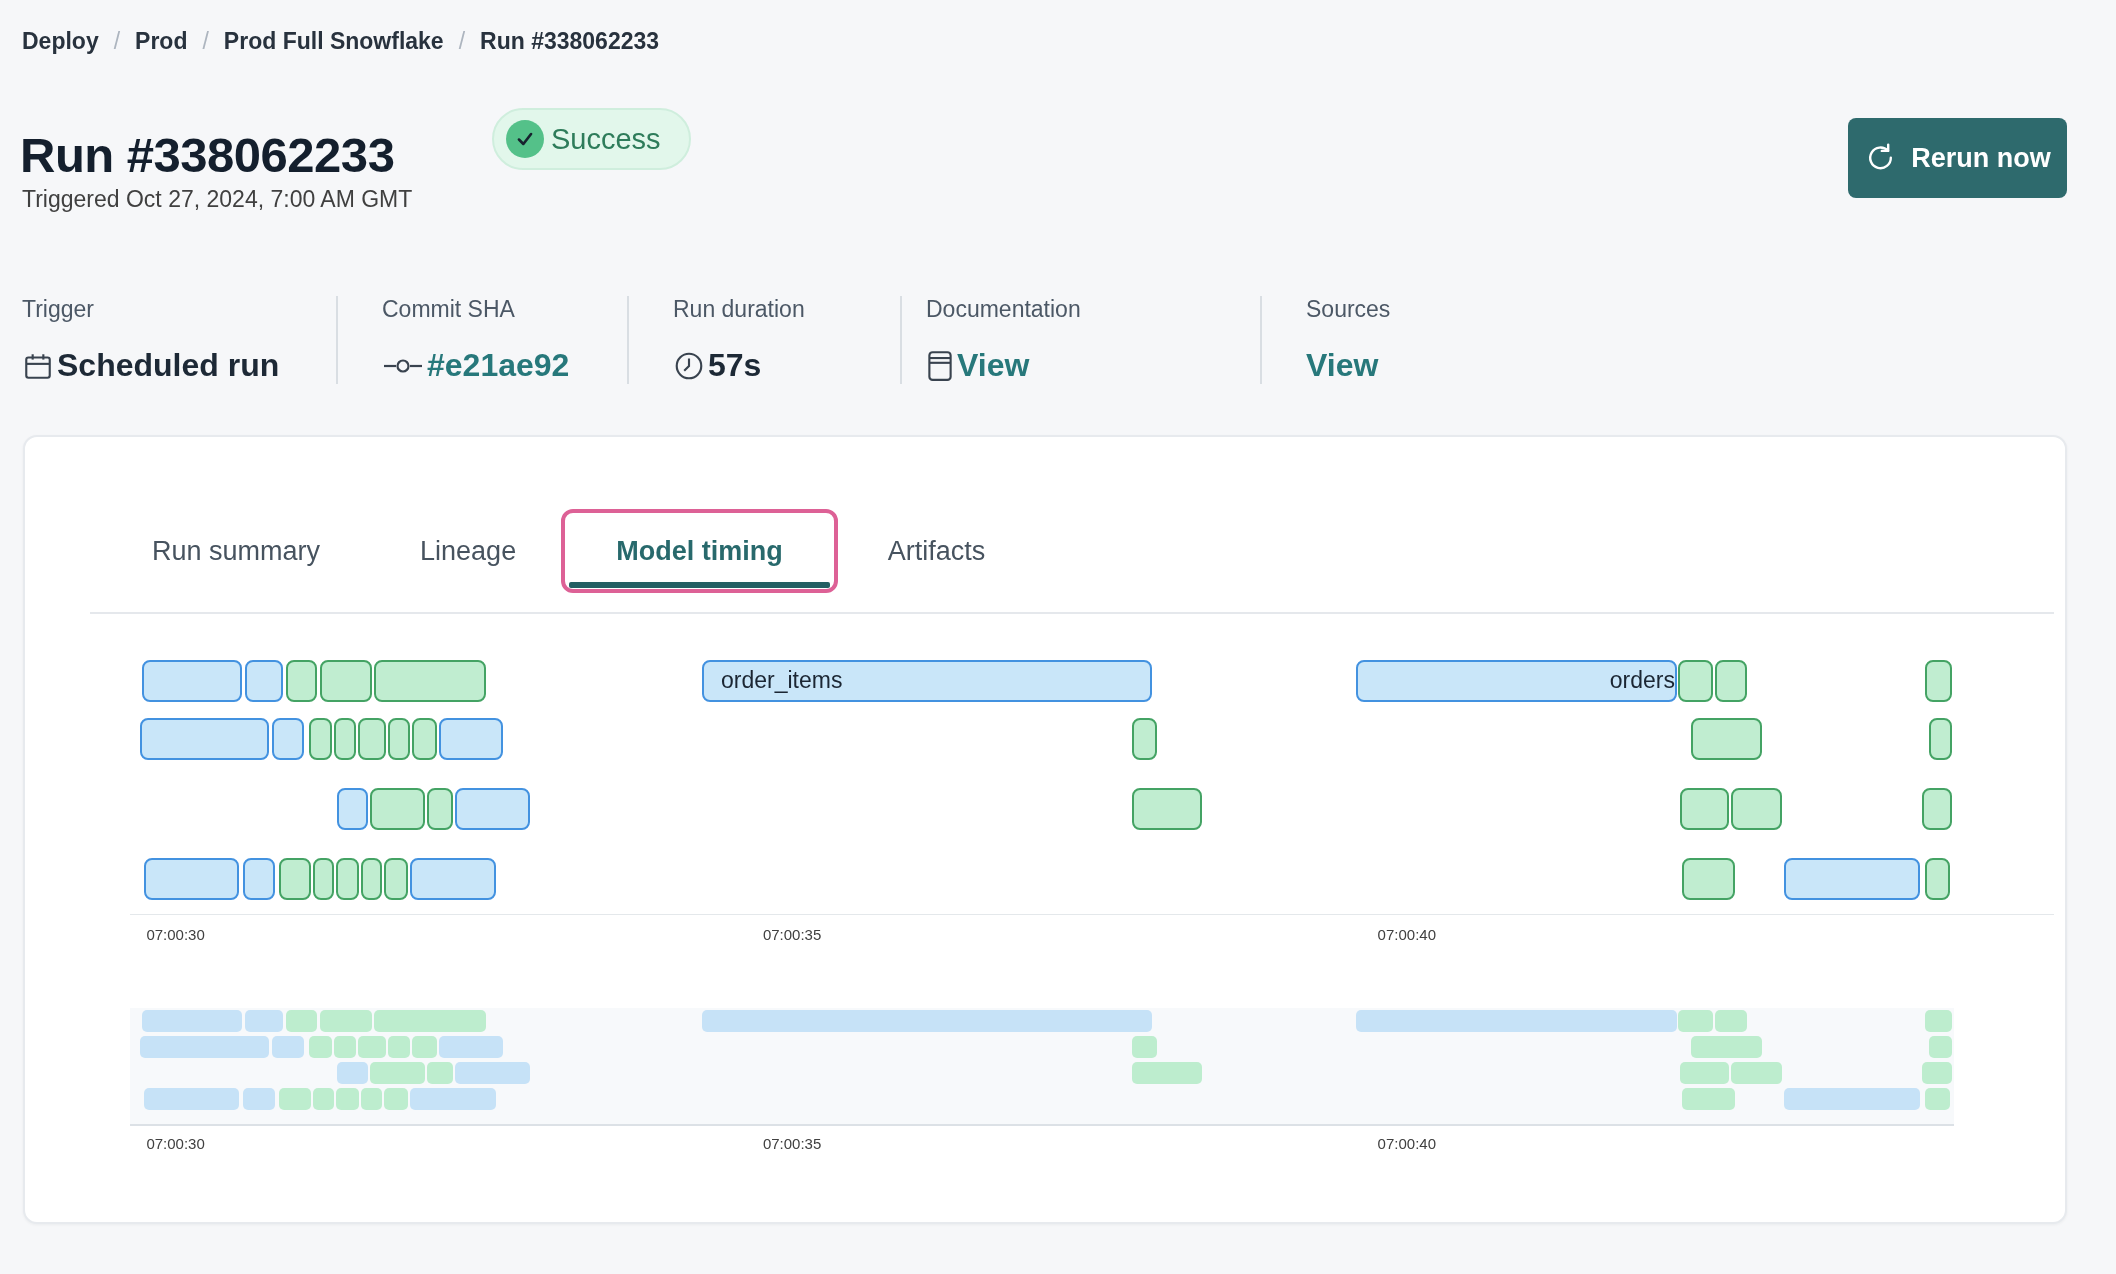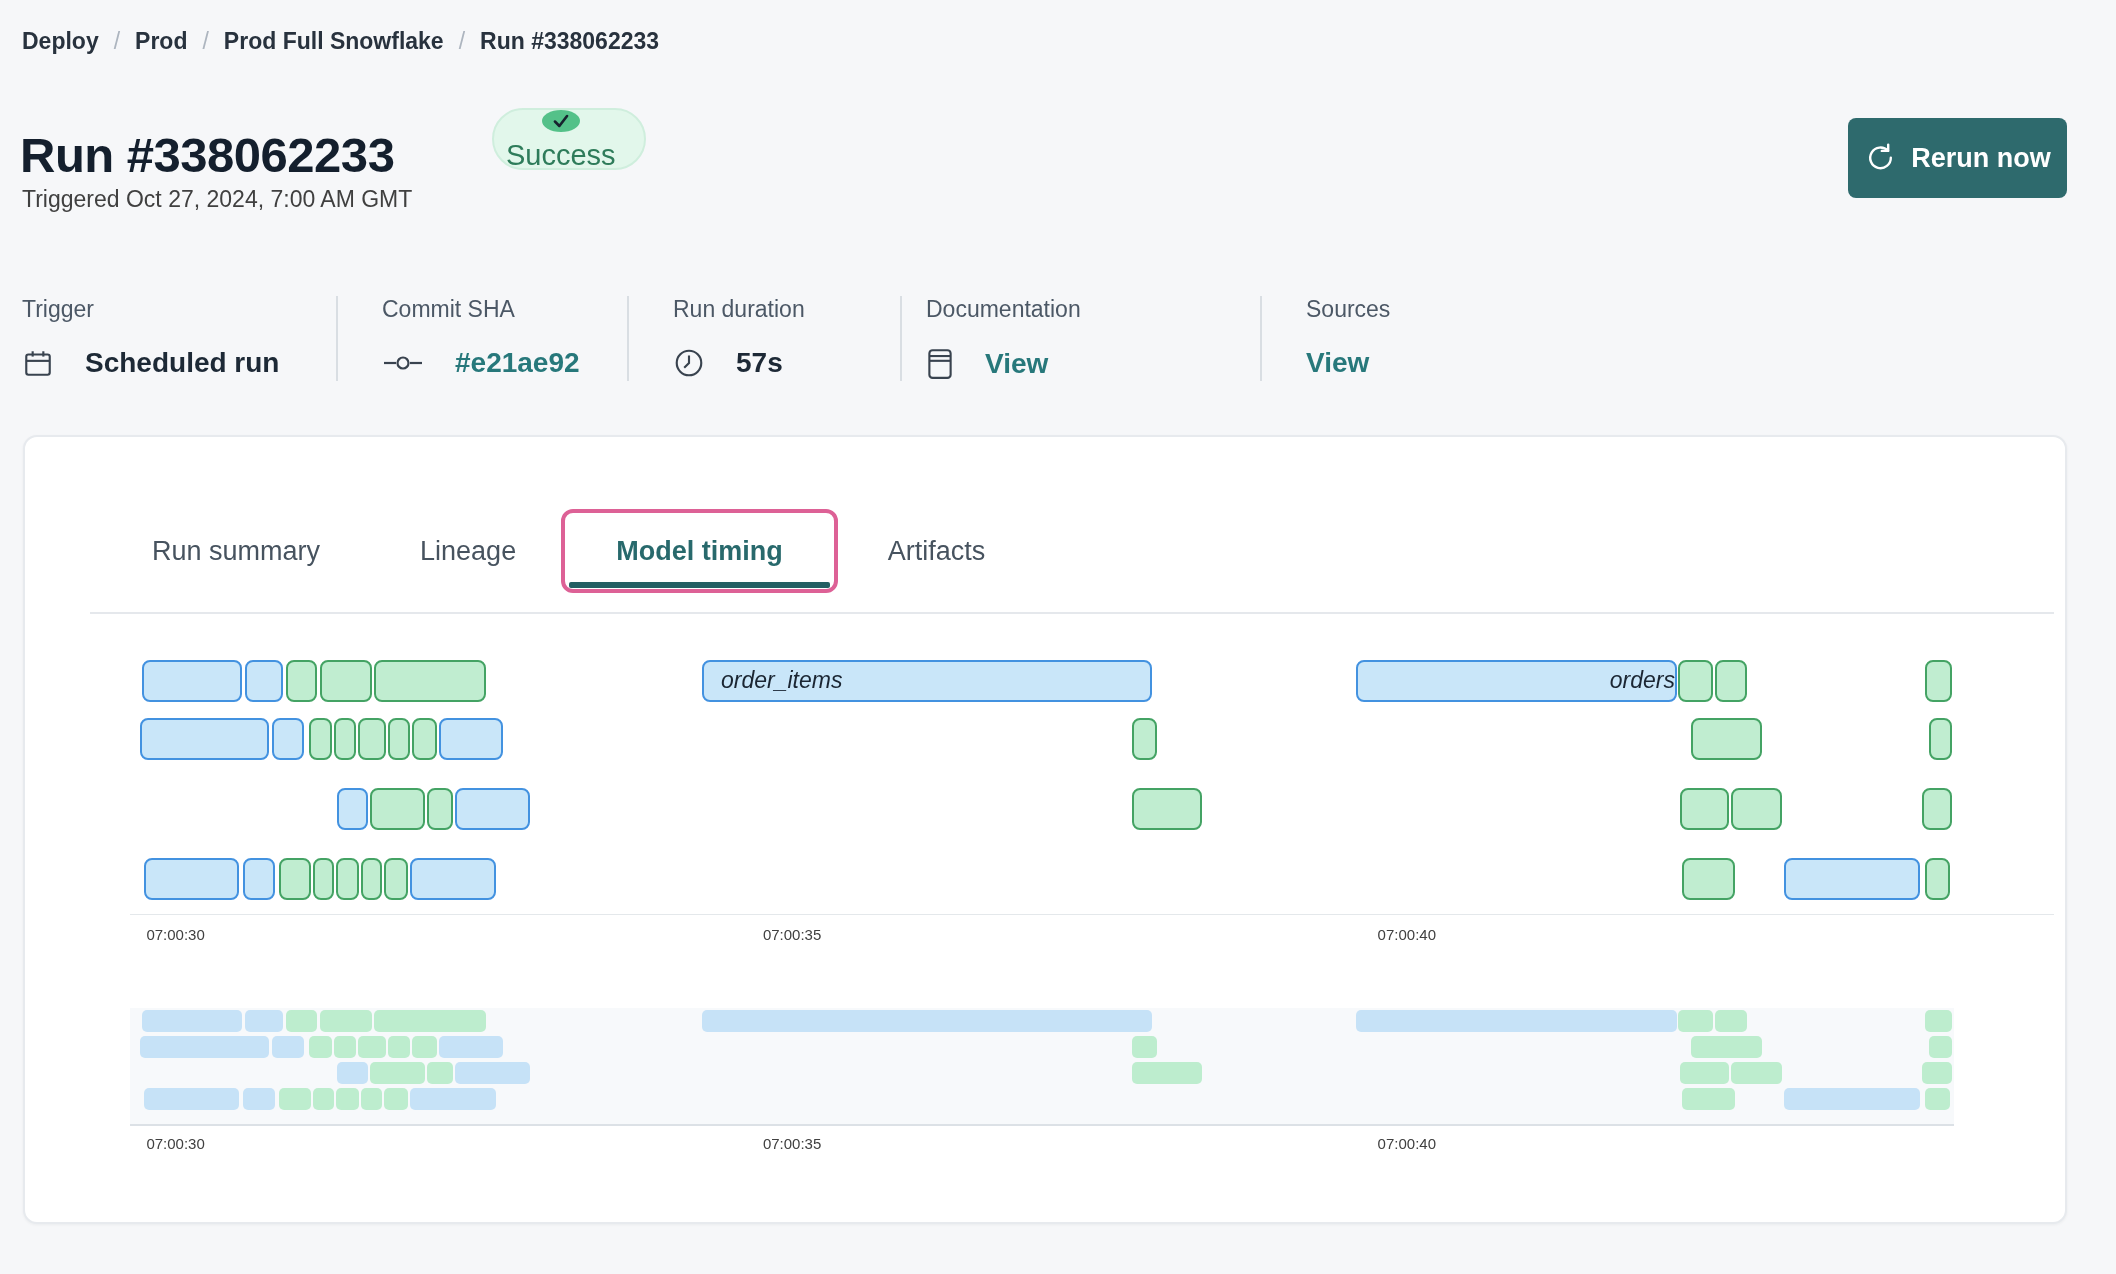--- a/index.html
+++ b/index.html
@@ -7,34 +7,34 @@
          font-family:"Liberation Sans",sans-serif;color:#1d2936;}
   
   .breadcrumb{position:absolute;left:22px;top:28px;display:flex;align-items:center;gap:15px;
               font-size:23px;font-weight:700;color:#28323e;}
   .crumb{cursor:pointer;}
   .crumb-sep{color:#adb5bf;font-weight:400;}
   
   .page-title{position:absolute;left:20px;top:94px;font-size:49px;font-weight:800;color:#141f2d;letter-spacing:-0.5px;}
   .status-badge{position:absolute;left:492px;top:108px;height:62px;border-radius:32px;
                 background:var(--success_bg);border:2px solid var(--success_border);
-                display:flex;align-items:center;gap:7px;padding:0 28px 0 12px;box-sizing:border-box;flex-direction:column;}
+                display:flex;align-items:center;gap:7px;padding:0 28px 0 12px;box-sizing:border-box;}
   .badge-circle{width:38px;height:38px;border-radius:50%;background:var(--success_circle);
                 display:flex;align-items:center;justify-content:center;}
   .badge-text{font-size:29px;color:var(--success_fg);font-weight:500;}
   .triggered{position:absolute;left:22px;top:186px;font-size:23px;color:#404040;}
   .rerun-btn{position:absolute;left:1848px;top:118px;width:219px;height:80px;border-radius:8px;
              background:var(--accent_teal);display:flex;align-items:center;justify-content:center;gap:15px;
              color:#ffffff;font-size:27px;font-weight:600;cursor:pointer;border:none;}
   
   .meta{position:absolute;left:22px;top:296px;display:flex;}
   .meta-col{box-sizing:border-box;}
   .meta-col.bordered{border-left:2px solid #d9dee3;padding-left:44px;}
   .meta-label{font-size:23px;color:#4c5866;margin-bottom:24px;}
-  .meta-value{display:flex;align-items:center;gap:31px;font-size:28px;font-weight:600;color:#1d2936;}
+  .meta-value{display:flex;align-items:center;gap:3px;font-size:32px;font-weight:600;color:#1d2936;}
   .meta-link{color:var(--link_teal);cursor:pointer;}
   .micon{flex:0 0 auto;display:block;}
   
   .card{position:absolute;left:23px;top:435px;width:2044px;height:789px;background:#ffffff;
         border:2px solid #e7eaee;border-radius:14px;box-sizing:border-box;
         box-shadow:0 1px 3px rgba(20,30,45,.05);}
   
   .tabs{position:absolute;left:127px;top:51px;height:126px;display:flex;align-items:center;}
   .tab{font-size:27px;font-weight:500;color:#47535f;cursor:pointer;white-space:nowrap;}
   .tab-gap{margin-right:100px;}
@@ -44,21 +44,21 @@
   .tab-underline{position:absolute;left:4px;right:4px;bottom:1px;height:6px;background:#235f63;border-radius:2px;}
   .artifacts-gap{margin-left:105px;}
   .tabs-border{position:absolute;left:65px;top:175px;width:1964px;height:2px;background:#e5e8ec;}
   
   .gantt-main{position:absolute;left:105px;top:223px;width:1824px;height:219px;}
   .g-row{position:absolute;left:0;width:100%;height:42px;}
   .bar{position:absolute;top:0;height:42px;border-radius:8px;box-sizing:border-box;cursor:pointer;}
   .bar.blue{background:var(--bar_blue_fill);border:2.5px solid var(--bar_blue_border);}
   .bar.green{background:var(--bar_green_fill);border:2.5px solid var(--bar_green_border);}
   .bar-label{display:block;font-size:23px;color:#1b2633;line-height:36px;padding-left:17px;
-             white-space:nowrap;overflow:hidden;pointer-events:none;font-style:italic;}
+             white-space:nowrap;overflow:hidden;pointer-events:none;}
   .axis-line-main{position:absolute;left:105px;top:477px;width:1924px;height:1px;background:#e4e8eb;}
   .axis{position:absolute;left:105px;width:1824px;height:30px;}
   .axis-main{top:489px;}
   .axis-mini{top:698px;}
   .tick{position:absolute;top:0;transform:translateX(-50%);font-size:15px;color:#404040;white-space:nowrap;}
   
   .mini-wrap{position:absolute;left:105px;top:571px;width:1824px;height:116px;background:#f7f9fb;
              border-bottom:2px solid #dce1e6;box-sizing:content-box;}
   .m-row{position:absolute;left:0;width:100%;height:22px;}
   .mini-bar{position:absolute;top:0;height:22px;border-radius:5px;}

